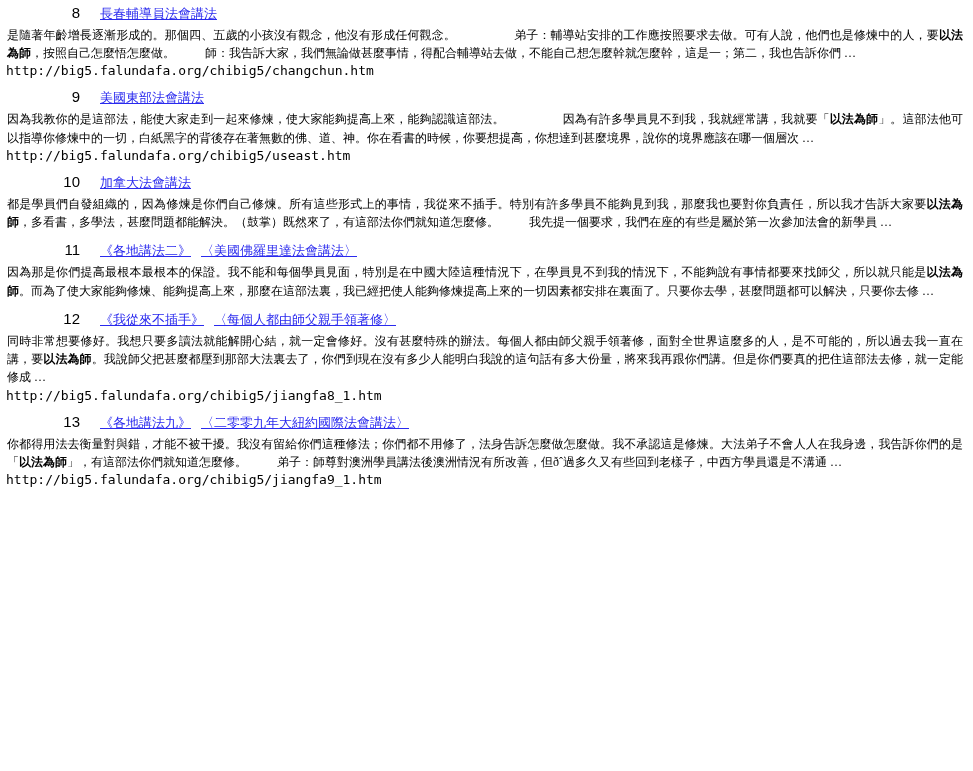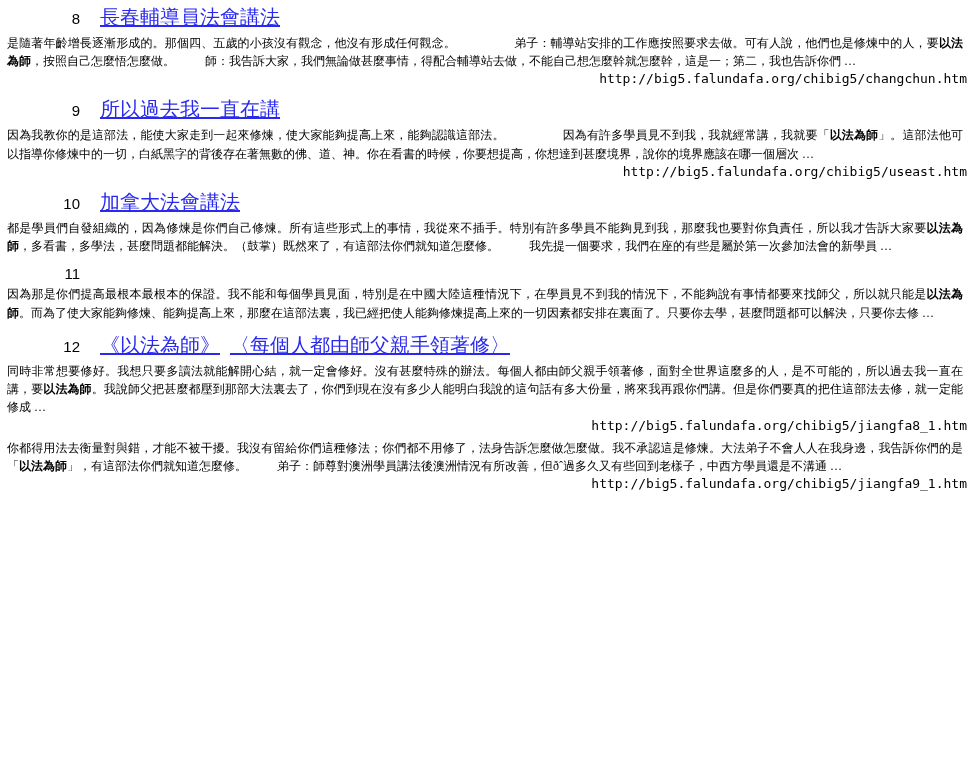--- a/index.html
+++ b/index.html
@@ -36,21 +36,21 @@
     font-family: "Liberation Sans", sans-serif;
     color: #000000;
     flex: 0 0 auto;
   }
   .result-titles {
     flex: 1 1 auto;
   }
   .title-link {
     color: #2a2aee;
     text-decoration: underline;
-    font-size: 20px;
+    font-size: 13px;
     font-family: Liberation Mono, monospace;
     cursor: pointer;
   }
   .title-link.secondary {
     margin-left: 10px;
   }
   .snippet {
     font-size: 12px;
     line-height: 1.52;
     color: #000000;
@@ -68,61 +68,65 @@
   .gap-sm {
     display: inline-block;
     width: 30px;
   }
   .url {
     font-family: "DejaVu Sans Mono", "Liberation Mono", monospace;
     font-size: 13px;
     color: #000000;
     margin: 1px 0 0 2px;
     letter-spacing: 0px;
-    text-align: right;
   }
 </style>
 </head>
 <body>
 
 <div class="page">
     <div class="result">
       <div class="result-head">
         <span class="result-num">8</span>
         <span class="result-titles"><a class="title-link">長春輔導員法會講法</a></span>
       </div>
       <div class="snippet"><span>是隨著年齡增長逐漸形成的。那個四、五歲的小孩沒有觀念，他沒有形成任何觀念。</span><span class="gap"></span><span>弟子：輔導站安排的工作應按照要求去做。可有人說，他們也是修煉中的人，</span><span>要</span><b>以法為師</b><span>，按照自己怎麼悟怎麼做。</span><span class="gap-sm"></span><span>師：我告訴大家，我們無論做甚麼事情，得配合輔導站去做，不能自己想怎麼幹就怎麼幹，這是一；第二，我也告訴你們 …</span></div>
       <div class="url">http://big5.falundafa.org/chibig5/changchun.htm</div>
     </div>
     <div class="result">
       <div class="result-head">
         <span class="result-num">9</span>
-        <span class="result-titles"><a class="title-link">所以過去我一直在講</a></span>
+        <span class="result-titles"><a class="title-link">美國東部法會講法</a></span>
       </div>
       <div class="snippet"><span>因為我教你的是這部法，能使大家走到一起來修煉，使大家能夠提高上來，能夠認識這部法。</span><span class="gap"></span><span>因為有許多學員見不到我，我就經常講，我就要「</span><b>以法為師</b><span>」。這部法他可以指導你修煉中的一切，白紙黑字的背後存在著無數的佛、道、神。你在看書的時候，你要想提高，你想達到甚麼境界，說你的境界應該在哪一個層次 …</span></div>
       <div class="url">http://big5.falundafa.org/chibig5/useast.htm</div>
     </div>
     <div class="result">
       <div class="result-head">
         <span class="result-num">10</span>
         <span class="result-titles"><a class="title-link">加拿大法會講法</a></span>
       </div>
       <div class="snippet"><span>都是學員們自發組織的，因為修煉是你們自己修煉。所有這些形式上的事情，我從來不插手。特別有許多學員不能夠見到我，那麼我也要對你負責任，所以我才告訴大家要</span><b>以法為師</b><span>，多看書，多學法，甚麼問題都能解決。（鼓掌）既然來了，有這部法你們就知道怎麼修。</span><span class="gap-sm"></span><span>我先提一個要求，我們在座的有些是屬於第一次參加法會的新學員 …</span></div>
     </div>
     <div class="result">
       <div class="result-head">
         <span class="result-num">11</span>
+        <span class="result-titles"><a class="title-link">《各地講法二》</a><a class="title-link secondary">〈美國佛羅里達法會講法〉</a></span>
       </div>
       <div class="snippet"><span>因為那是你們提高最根本最根本的保證。我不能和每個學員見面，特別是在中國大陸這種情況下，在學員見不到我的情況下，不能夠說有事情都要來找師父，所以就只能是</span><b>以法為師</b><span>。而為了使大家能夠修煉、能夠提高上來，那麼在這部法裏，我已經把使人能夠修煉提高上來的一切因素都安排在裏面了。只要你去學，甚麼問題都可以解決，只要你去修 …</span></div>
     </div>
     <div class="result">
       <div class="result-head">
         <span class="result-num">12</span>
-        <span class="result-titles"><a class="title-link">《以法為師》</a><a class="title-link secondary">〈每個人都由師父親手領著修〉</a></span>
+        <span class="result-titles"><a class="title-link">《我從來不插手》</a><a class="title-link secondary">〈每個人都由師父親手領著修〉</a></span>
       </div>
       <div class="snippet"><span>同時非常想要修好。我想只要多讀法就能解開心結，就一定會修好。沒有甚麼特殊的辦法。每個人都由師父親手領著修，面對全世界這麼多的人，是不可能的，所以過去我一直在講，要</span><b>以法為師</b><span>。我說師父把甚麼都壓到那部大法裏去了，你們到現在沒有多少人能明白我說的這句話有多大份量，將來我再跟你們講。但是你們要真的把住這部法去修，就一定能修成 …</span></div>
       <div class="url">http://big5.falundafa.org/chibig5/jiangfa8_1.htm</div>
     </div>
     <div class="result">
+      <div class="result-head">
+        <span class="result-num">13</span>
+        <span class="result-titles"><a class="title-link">《各地講法九》</a><a class="title-link secondary">〈二零零九年大紐約國際法會講法〉</a></span>
+      </div>
       <div class="snippet"><span>你都得用法去衡量對與錯，才能不被干擾。我沒有留給你們這種修法；你們都不用修了，法身告訴怎麼做怎麼做。我不承認這是修煉。大法弟子不會人人在我身邊，我告訴你們的是「</span><b>以法為師</b><span>」，有這部法你們就知道怎麼修。</span><span class="gap-sm"></span><span>弟子：師尊對澳洲學員講法後澳洲情況有所改善，但ðˆ過多久又有些回到老樣子，中西方學員還是不溝通 …</span></div>
       <div class="url">http://big5.falundafa.org/chibig5/jiangfa9_1.htm</div>
     </div>
   </div>
 
 </body></html>

